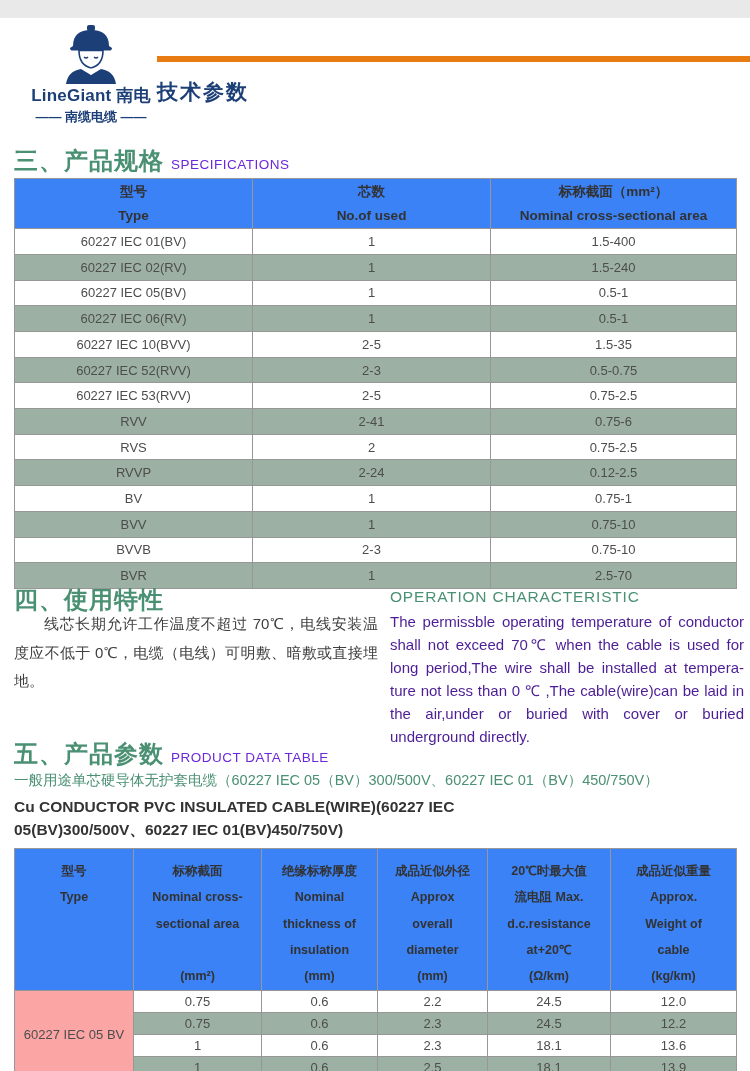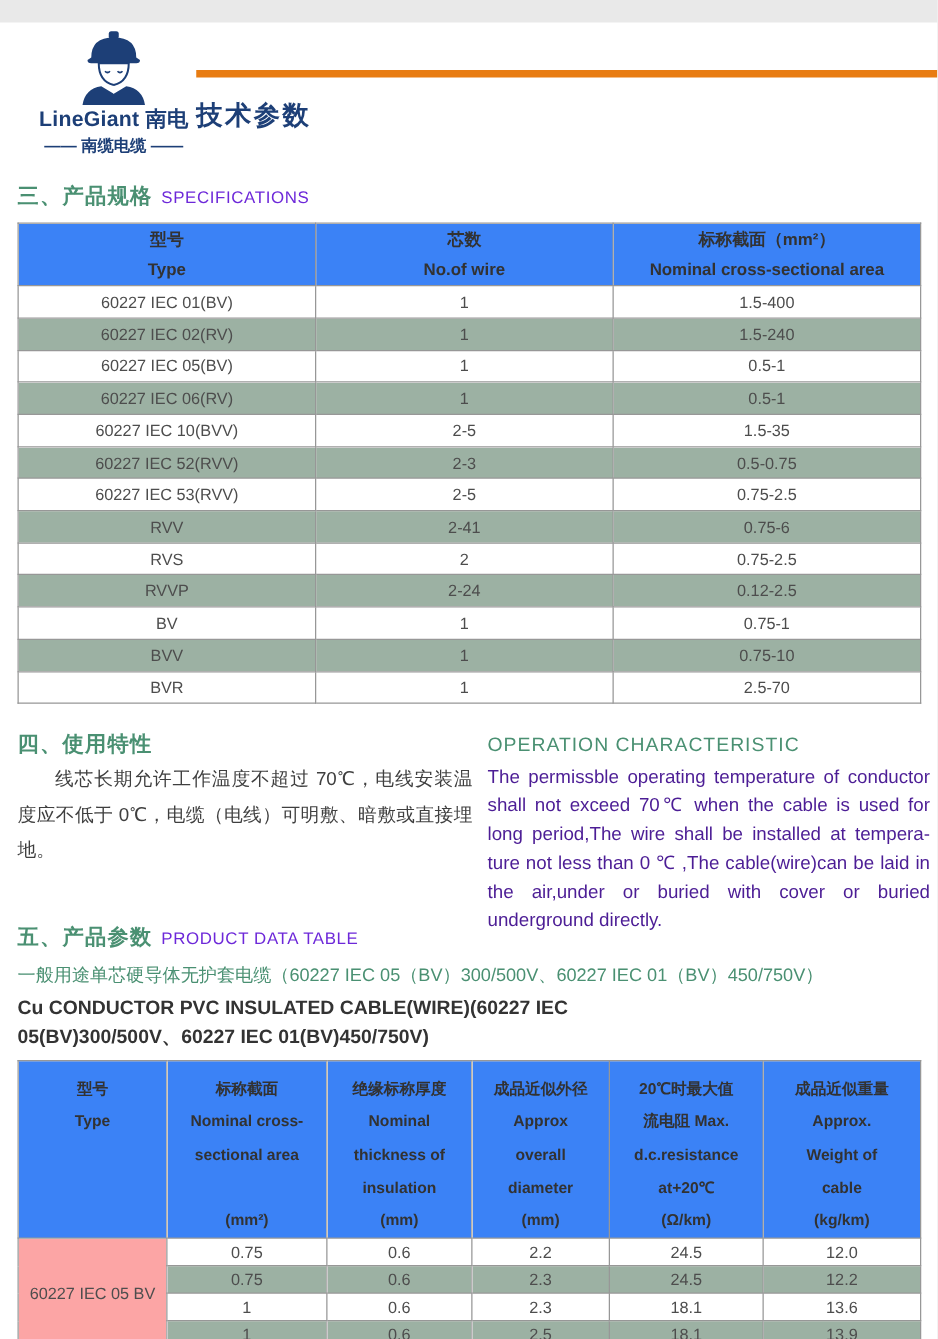--- a/index.html
+++ b/index.html
@@ -14,21 +14,21 @@
   .logo { position:absolute; left:26px; top:6px; width:130px; text-align:center; color:#1d3f77; }
   .logo-figure { display:block; margin:0 auto; }
   .logo-brand { font-size:17px; font-weight:bold; white-space:nowrap; letter-spacing:0.2px; }
   .logo-sub { font-size:13px; font-weight:bold; margin-top:1px; white-space:nowrap; }
 
   .orange-rule { position:absolute; left:157px; top:38px; width:593px; height:6px; background:#e87c12; }
   .doc-title { position:absolute; left:157px; top:60px; font-size:21px; font-weight:bold; color:#1d3f77; letter-spacing:2px; }
 
   
   .sec-heading { position:absolute; white-space:nowrap; }
-  .sec-heading .zh { font-size:17px; font-weight:bold; color:#4a9072; letter-spacing:1px; }
+  .sec-heading .zh { font-size:24px; font-weight:bold; color:#4a9072; letter-spacing:1px; }
   .sec-heading .en { font-size:13.5px; color:#6d28d9; margin-left:7px; letter-spacing:0.5px; }
   #sec3-heading { left:14px; top:127px; }
   #sec4-heading { left:14px; top:566px; }
   #sec5-heading { left:14px; top:720px; }
 
   
   table.tbl { position:absolute; left:14px; border-collapse:collapse; width:722px; table-layout:fixed; }
   .tbl th, .tbl td { border:1px solid #979797; text-align:center; overflow:hidden; }
   .tbl th { background:#3b82f6; color:#323232; font-weight:bold; white-space:pre-line; }
   .tbl td { color:#4d4d4d; background:#ffffff; }
@@ -98,21 +98,21 @@
     <colgroup>
         <col style="width:238px">
         <col style="width:238px">
         <col style="width:246px">
       </colgroup>
     <thead>
       <tr>
         <th>型号
 Type</th>
         <th>芯数
-No.of wire</th>
+No.of used</th>
         <th>标称截面（mm²）
 Nominal cross-sectional area</th>
       </tr>
     </thead>
     <tbody>
       <tr>
           <td>60227 IEC 01(BV)</td>
           <td>1</td>
           <td>1.5-400</td>
         </tr>
@@ -162,20 +162,25 @@
           <td>0.12-2.5</td>
         </tr>
       <tr>
           <td>BV</td>
           <td>1</td>
           <td>0.75-1</td>
         </tr>
       <tr>
           <td>BVV</td>
           <td>1</td>
+          <td>0.75-10</td>
+        </tr>
+      <tr>
+          <td>BVVB</td>
+          <td>2-3</td>
           <td>0.75-10</td>
         </tr>
       <tr>
           <td>BVR</td>
           <td>1</td>
           <td>2.5-70</td>
         </tr>
     </tbody>
   </table>
 

